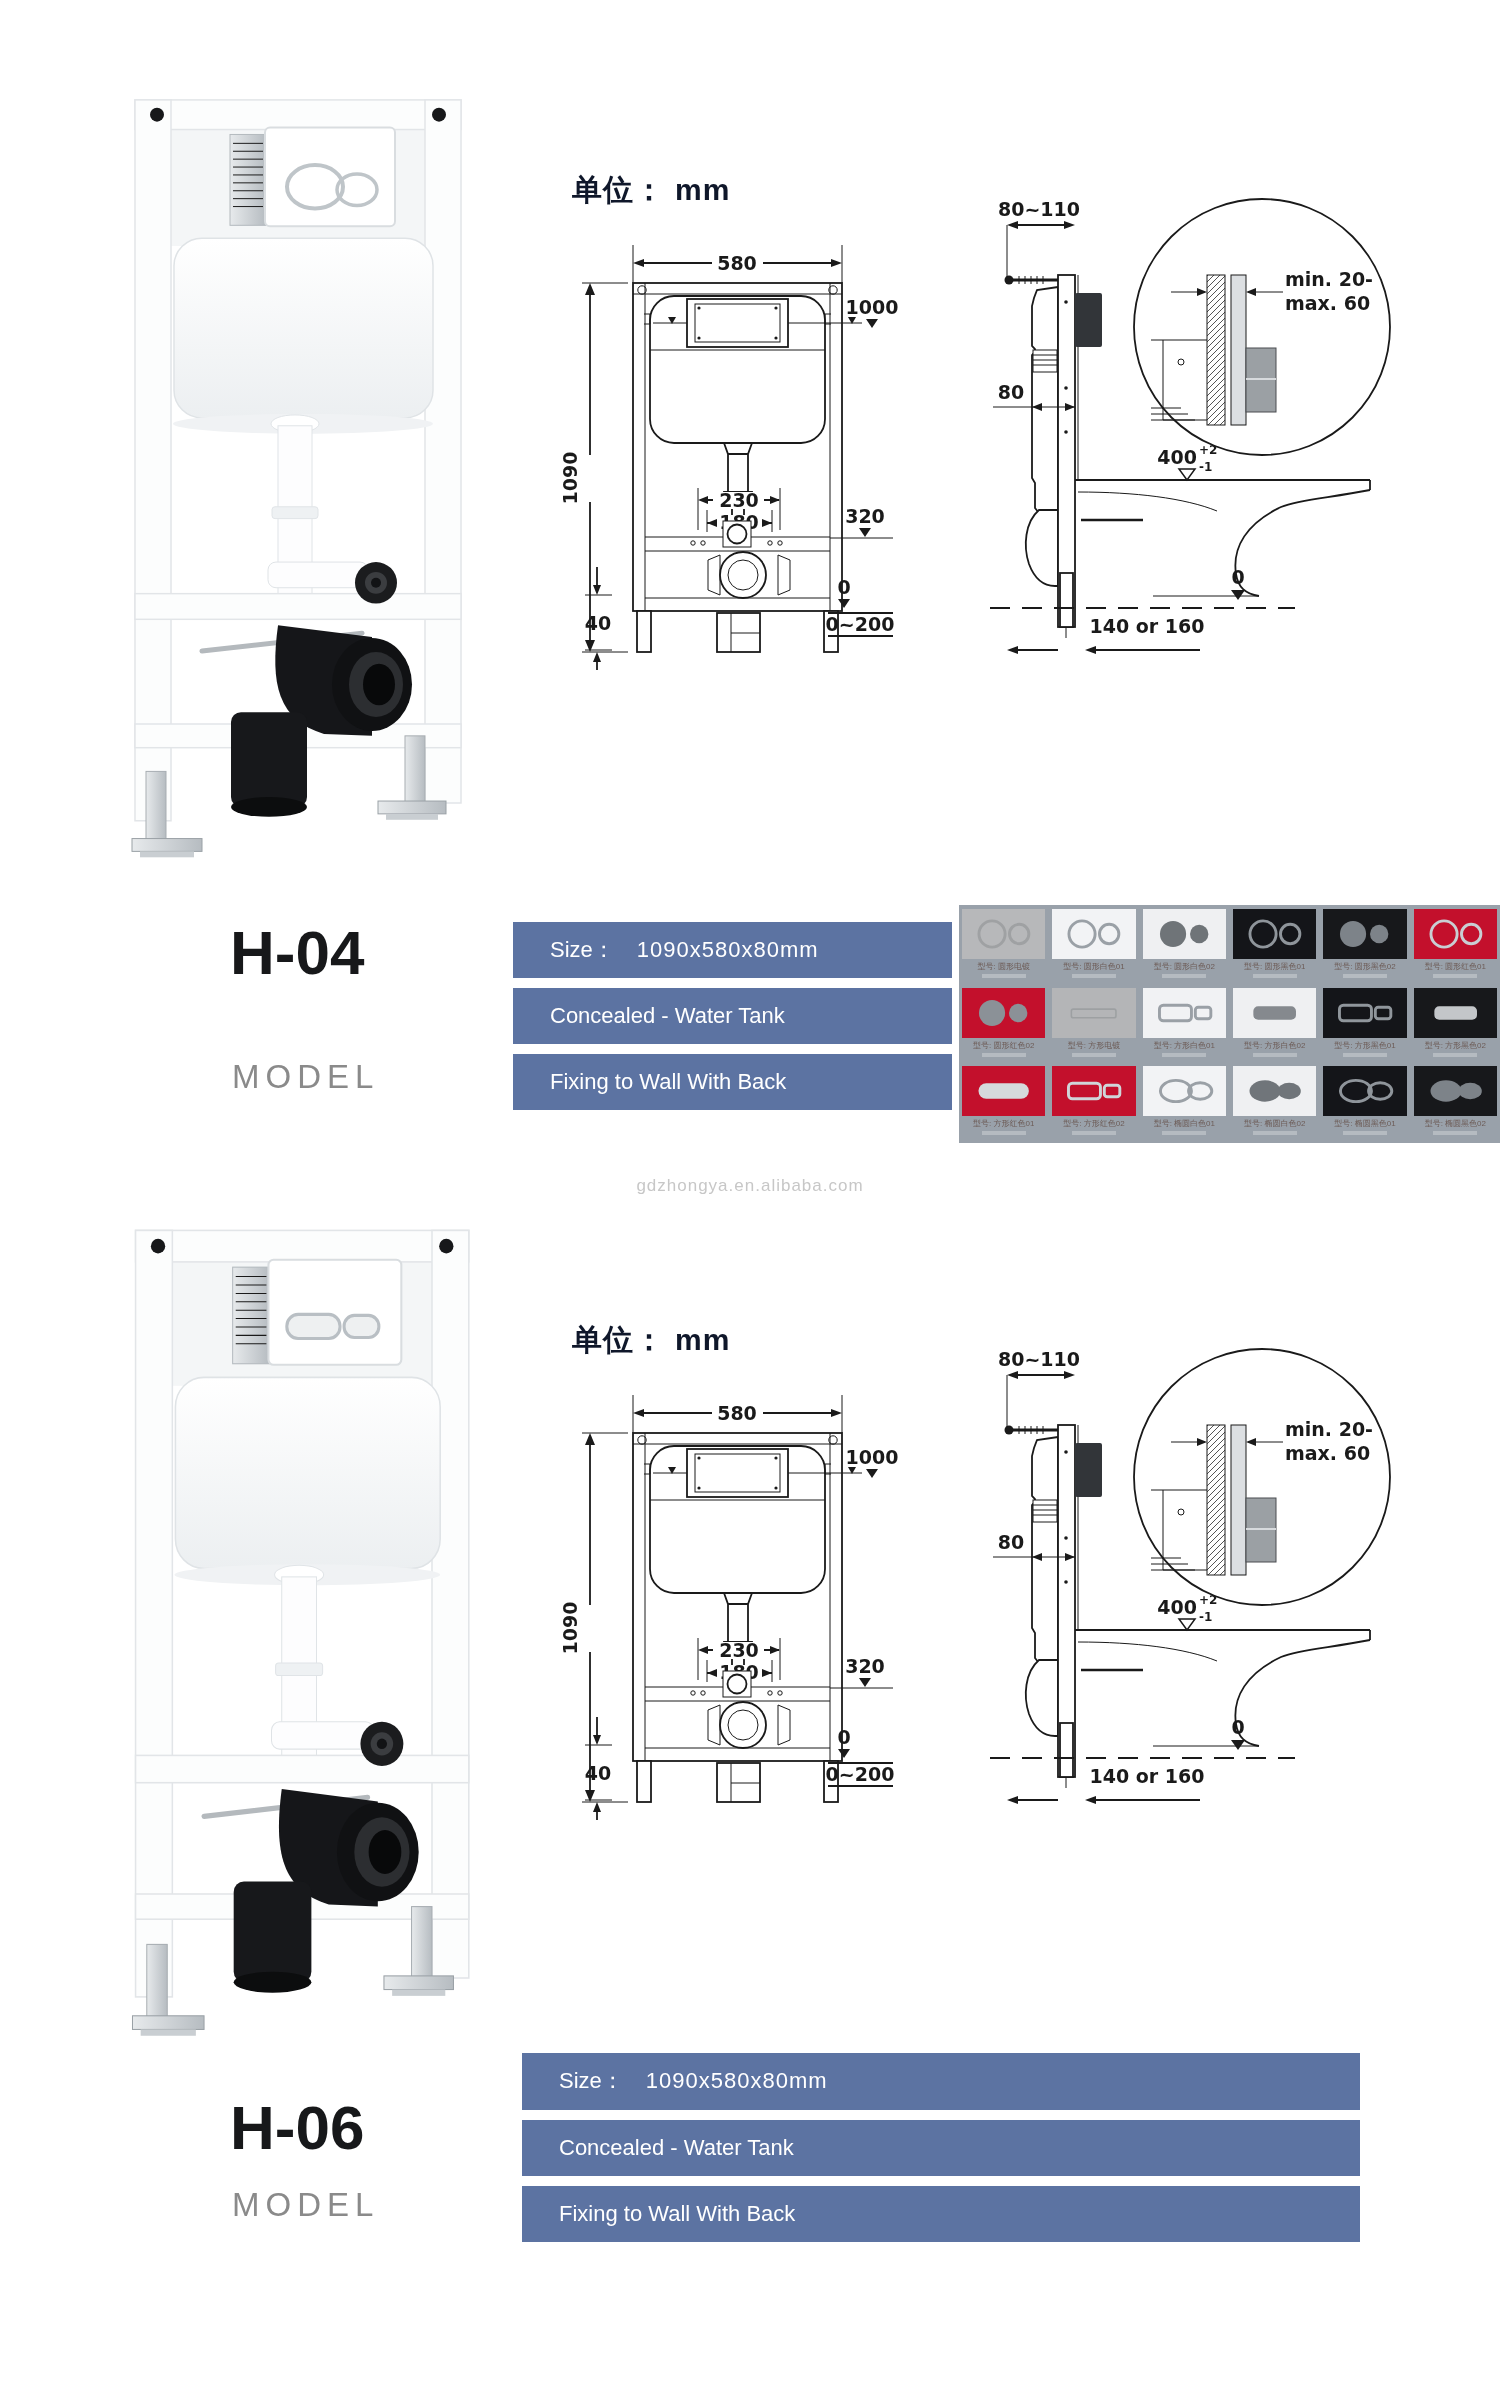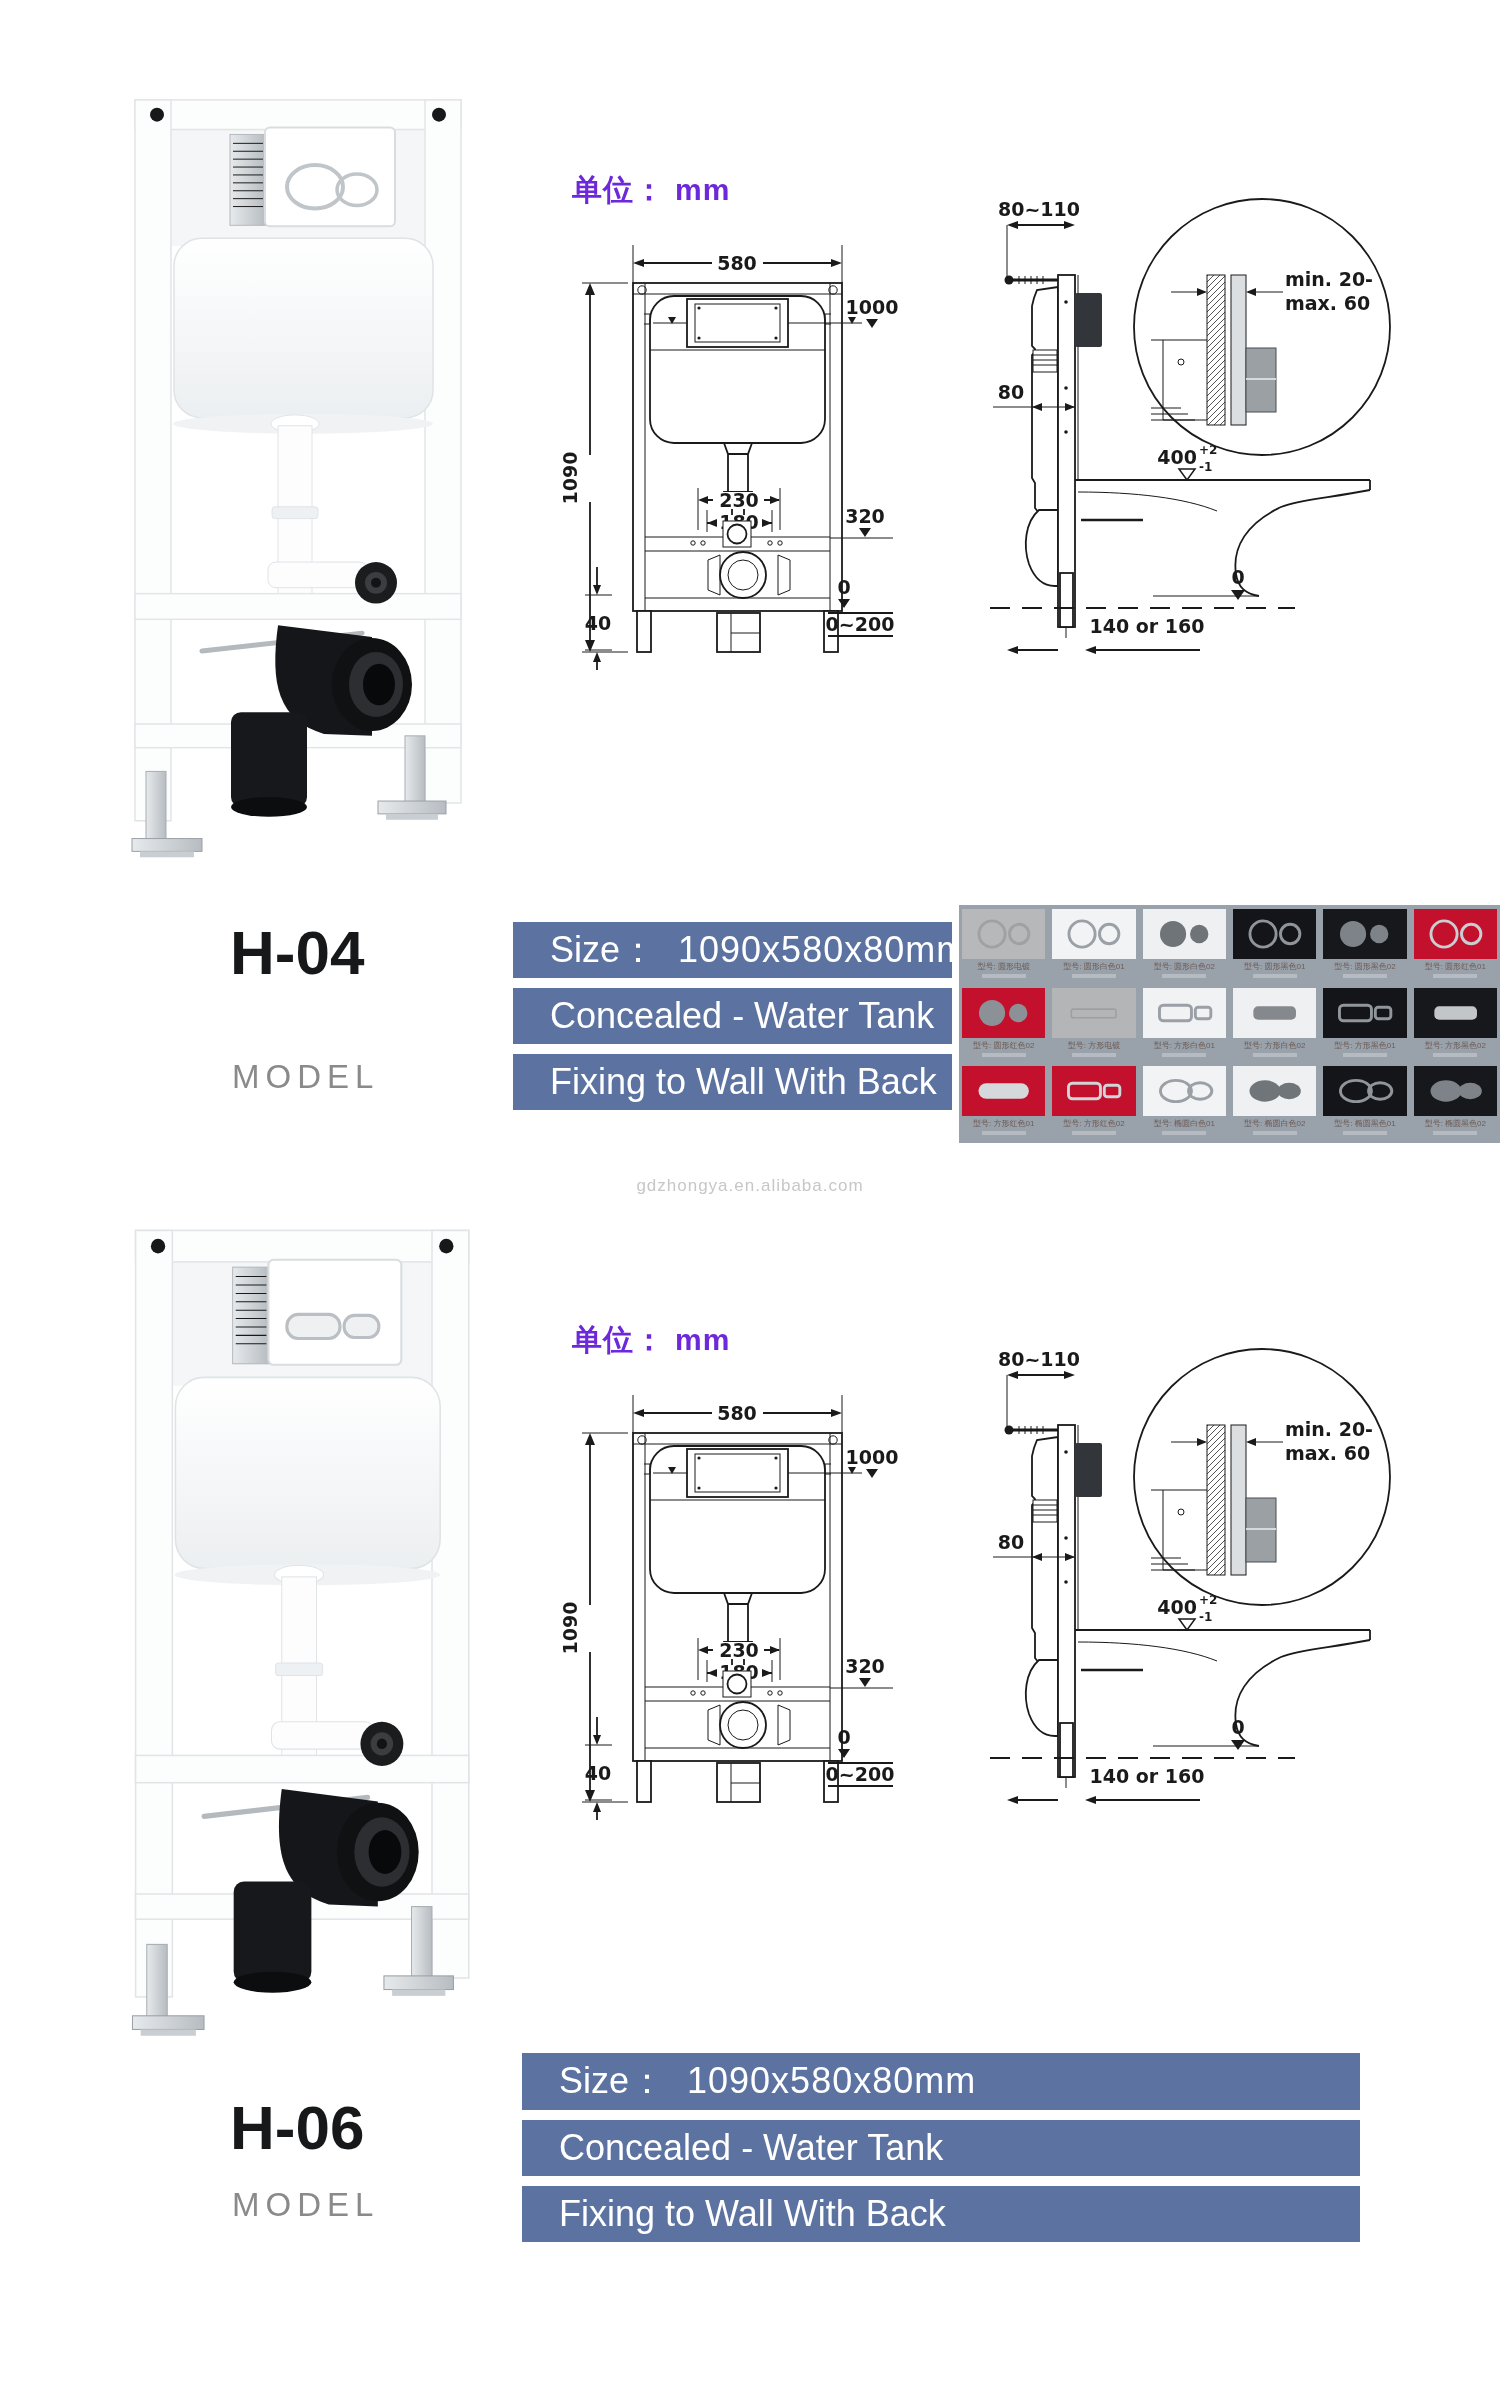--- a/index.html
+++ b/index.html
@@ -1,25 +1,25 @@
 <!DOCTYPE html>
 <html><head>
 <meta charset="utf-8">
 <style>
   html,body{margin:0;padding:0;background:#fff}
   .canvas{position:relative;width:1500px;height:2392px;background:#fff;overflow:hidden;
           font-family:"Liberation Sans",sans-serif;color:#1a1a1a}
   .abs{position:absolute}
 
   
-  .unit{position:absolute;left:572px;font-size:30px;font-weight:bold;color:#6d28d9;letter-spacing:1px;white-space:nowrap}
+  .unit{position:absolute;left:572px;font-size:30px;font-weight:bold;color:#0f172a;letter-spacing:1px;white-space:nowrap}
   .unit .uv{margin-left:10px}
 
   
-  .banner{position:absolute;left:513px;width:439px;height:56px;color:#fff;font-size:36px;
+  .banner{position:absolute;left:513px;width:439px;height:56px;color:#fff;font-size:22px;
           line-height:56px;padding-left:37px;box-sizing:border-box;white-space:nowrap}
   .banner .bv{margin-left:22px;letter-spacing:1px}
   .banner.wide{left:522px;width:838px}
 
   
   .mname{position:absolute;left:230px;font-size:62px;font-weight:bold;color:#17181a;letter-spacing:0px;white-space:nowrap}
   .mcap{position:absolute;left:232px;font-size:33px;color:#8a8a8a;letter-spacing:6px;white-space:nowrap}
 
   .watermark{position:absolute;left:560px;top:1176px;width:380px;text-align:center;
              font-size:17px;color:#c7c7c7;letter-spacing:1px}

